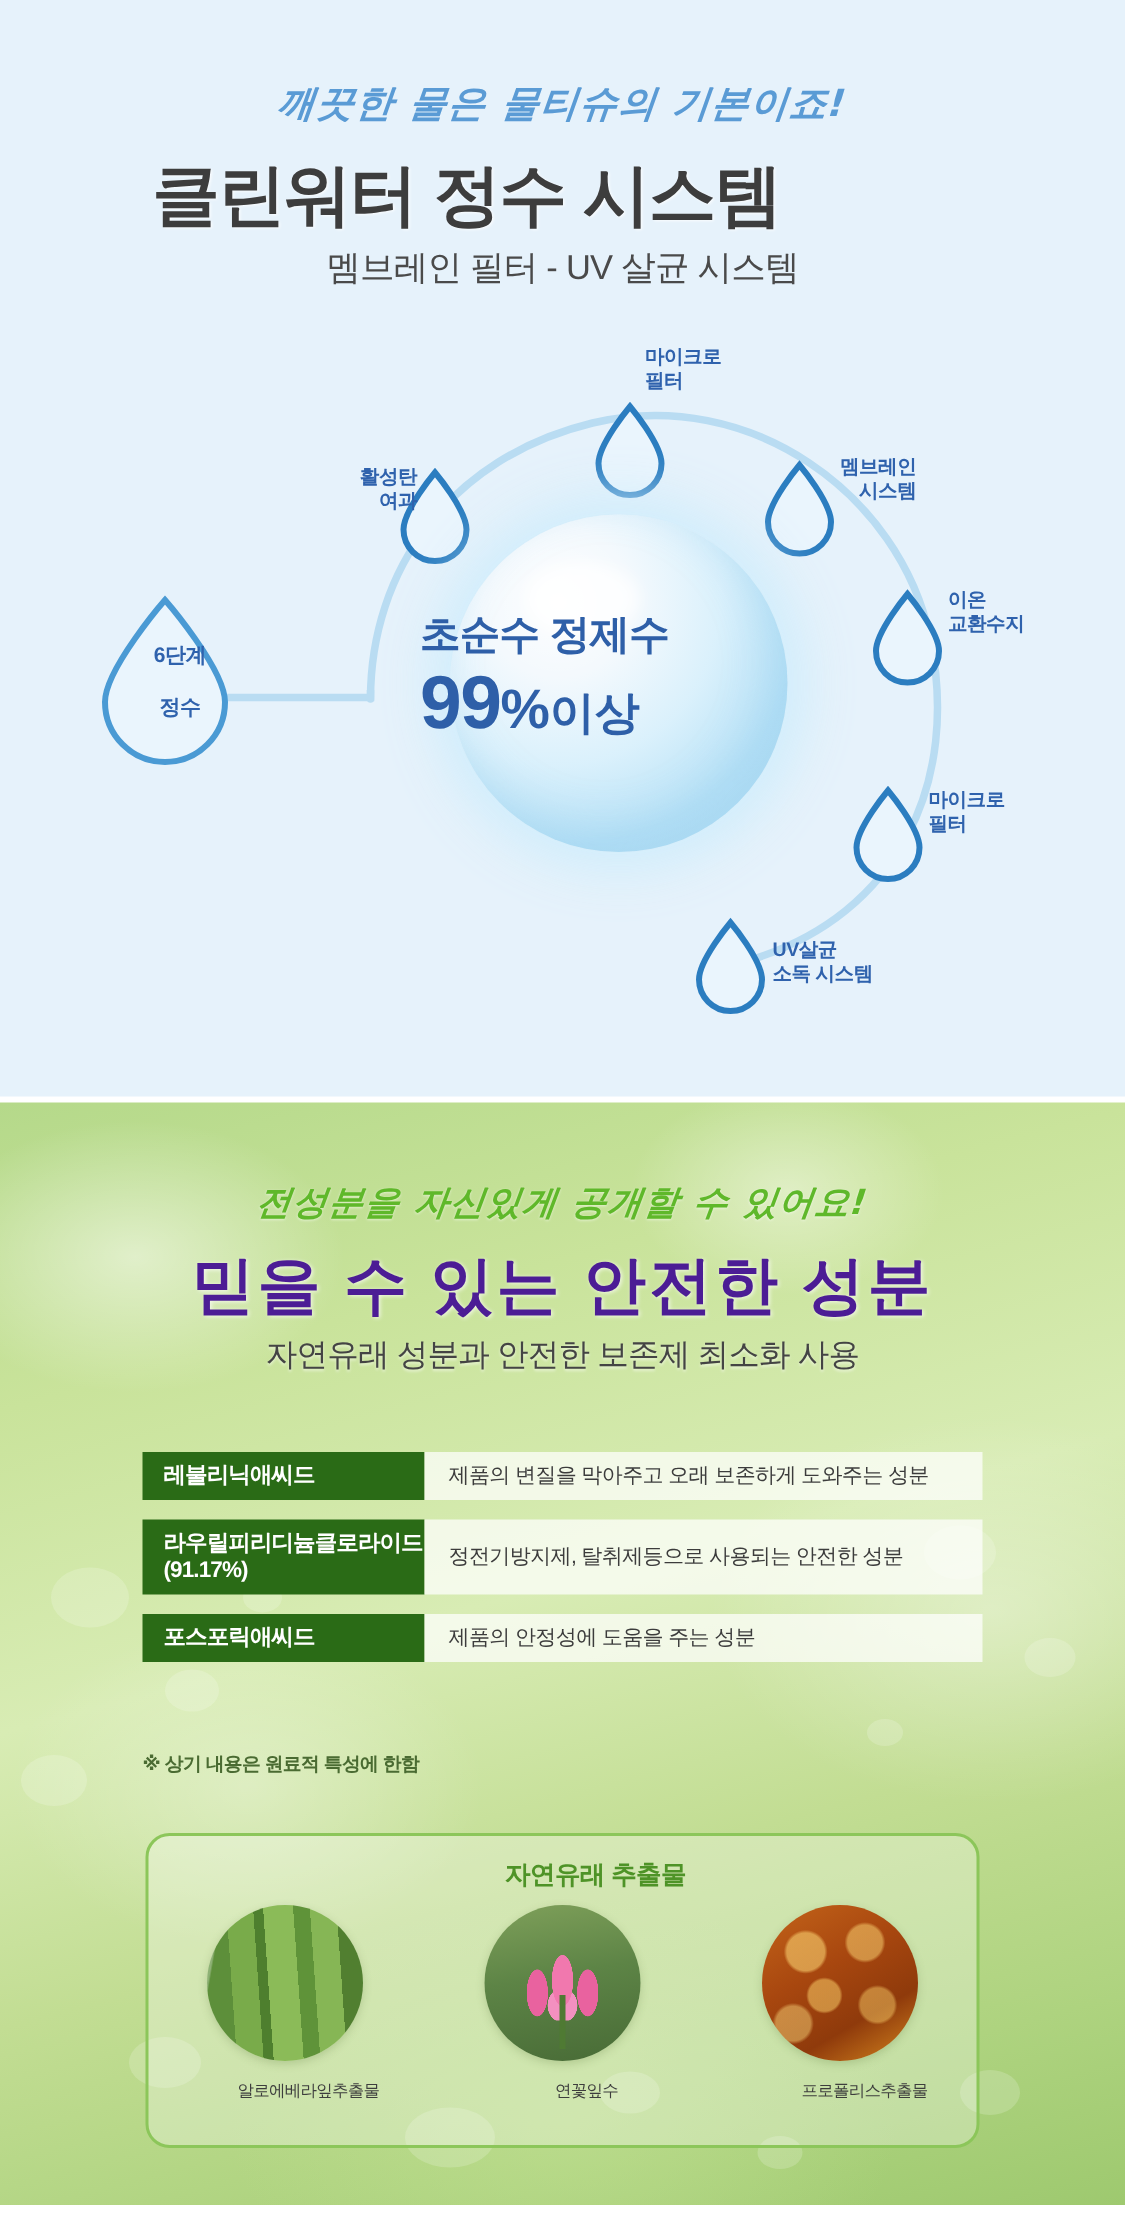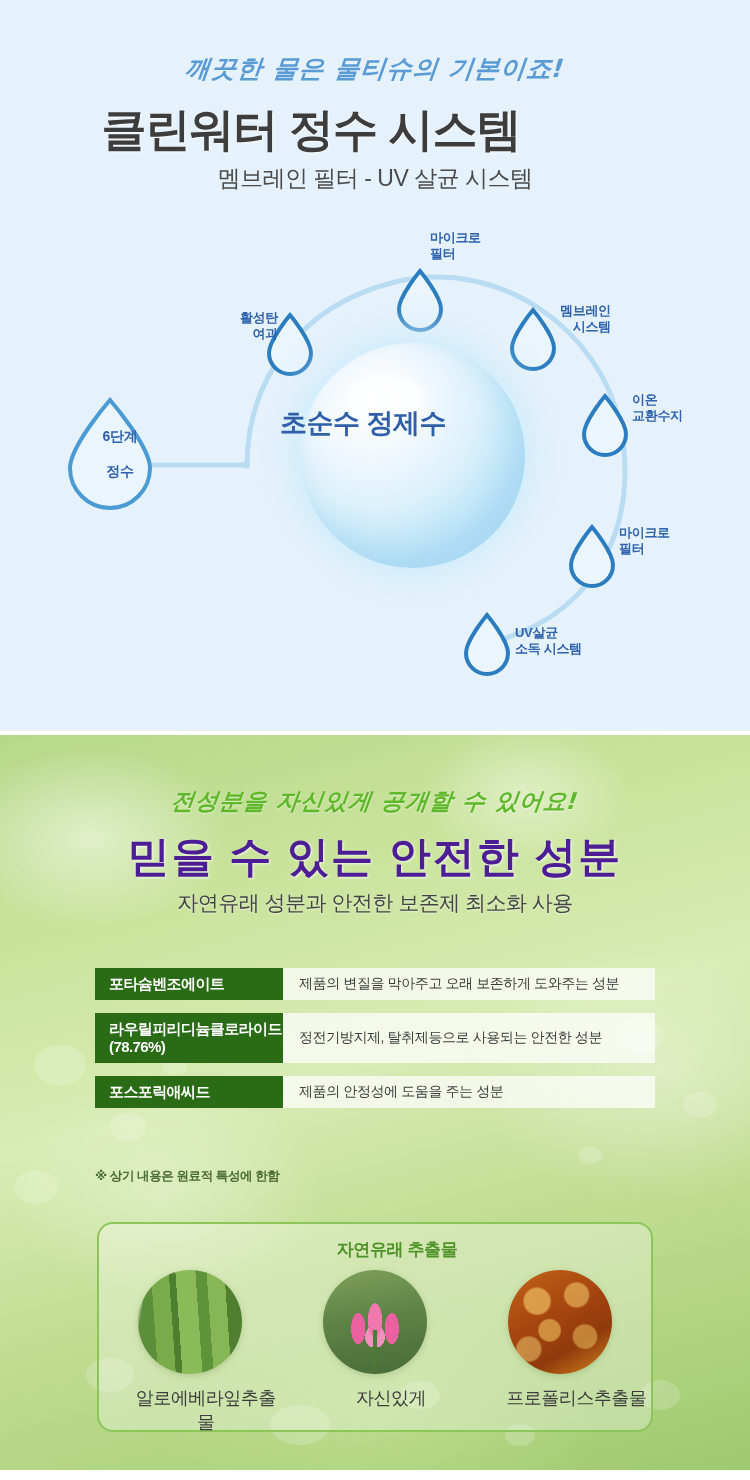--- a/index.html
+++ b/index.html
@@ -149,21 +149,21 @@
   .img-propolis{
     background:
       radial-gradient(circle at 28% 30%, rgba(255,220,120,.55) 0 12%, transparent 14%),
       radial-gradient(circle at 66% 24%, rgba(255,220,120,.50) 0 11%, transparent 13%),
       radial-gradient(circle at 40% 58%, rgba(255,215,110,.50) 0 12%, transparent 14%),
       radial-gradient(circle at 74% 64%, rgba(255,215,110,.45) 0 11%, transparent 13%),
       radial-gradient(circle at 20% 76%, rgba(255,225,130,.45) 0 10%, transparent 12%),
       linear-gradient(150deg,#c4641a 0%,#a8470f 40%,#8f3a0b 70%,#d4861f 100%);
   }
   .card-cap{
-    margin-top:12px; font-size:18px; color:#3d3d3d; letter-spacing:-0.5px;padding-left:32px;
+    margin-top:12px; font-size:11px; color:#3d3d3d; letter-spacing:-0.5px;padding-left:32px;
   }
 </style>
 </head>
 <body>
 
 <div class="blue-section">
 
   <div class="blue-script">깨끗한 물은 물티슈의 기본이죠!</div>
   <div class="blue-title">클린워터 정수 시스템</div>
   <div class="blue-sub">멤브레인 필터 - UV 살균 시스템</div>
@@ -182,20 +182,23 @@
         <path d="M 533 100 C 533 100 554 125 554 138 A 21 21 0 1 1 512 138 C 512 125 533 100 533 100 Z"></path>
         <path d="M 605 186 C 605 186 626 211 626 224 A 21 21 0 1 1 584 224 C 584 211 605 186 605 186 Z"></path>
         <path d="M 592 317 C 592 317 613 342 613 355 A 21 21 0 1 1 571 355 C 571 342 592 317 592 317 Z"></path>
         <path d="M 487 405 C 487 405 508 430 508 443 A 21 21 0 1 1 466 443 C 466 430 487 405 487 405 Z"></path>
       </g>
     </svg>
 
     <div class="bubble"></div>
     <div class="bubble-text">
       <div class="bubble-l1">초순수 정제수</div>
+      <div class="bubble-l2">
+        <span class="num">99</span><span class="pct">%</span><span class="suf">이상</span>
+      </div>
     </div>
 
     <div class="node-label lbl-start">
       <div>6단계</div>
       <div>정수</div>
     </div>
 
     <div class="node-label" style="left:226px; top:100px; text-align:right; width:52px;">활성탄
 여과</div>
     <div class="node-label" style="left:430px; top:20px;">마이크로
@@ -229,45 +232,45 @@
     </g>
   </svg>
 </div>
 
 <div class="green-script">전성분을 자신있게 공개할 수 있어요!</div>
 <div class="green-title">믿을 수 있는 안전한 성분</div>
 <div class="green-sub">자연유래 성분과 안전한 보존제 최소화 사용</div>
 
 <div class="ing-table">
   <div class="ing-row">
-    <div class="ing-name">포타슘벤조에이트</div>
+    <div class="ing-name">레불리닉애씨드</div>
     <div class="ing-desc">제품의 변질을 막아주고 오래 보존하게 도와주는 성분</div>
   </div>
   <div class="ing-row">
     <div class="ing-name" style="white-space:pre-line;">라우릴피리디늄클로라이드
-(78.76%)</div>
+(91.17%)</div>
     <div class="ing-desc">정전기방지제, 탈취제등으로 사용되는 안전한 성분</div>
   </div>
   <div class="ing-row">
     <div class="ing-name">포스포릭애씨드</div>
     <div class="ing-desc">제품의 안정성에 도움을 주는 성분</div>
   </div>
 </div>
 
 <div class="ing-note">※ 상기 내용은 원료적 특성에 한함</div>
 
 <div class="extract-box"></div>
 <div class="extract-title">자연유래 추출물</div>
 
 <div class="cards">
   <div class="card">
     <div class="card-img img-aloe"></div>
     <div class="card-cap">알로에베라잎추출물</div>
   </div>
   <div class="card">
     <div class="card-img img-lotus"></div>
-    <div class="card-cap">자신있게</div>
+    <div class="card-cap">연꽃잎수</div>
   </div>
   <div class="card">
     <div class="card-img img-propolis"></div>
     <div class="card-cap">프로폴리스추출물</div>
   </div>
 </div>
 
 </body></html>

